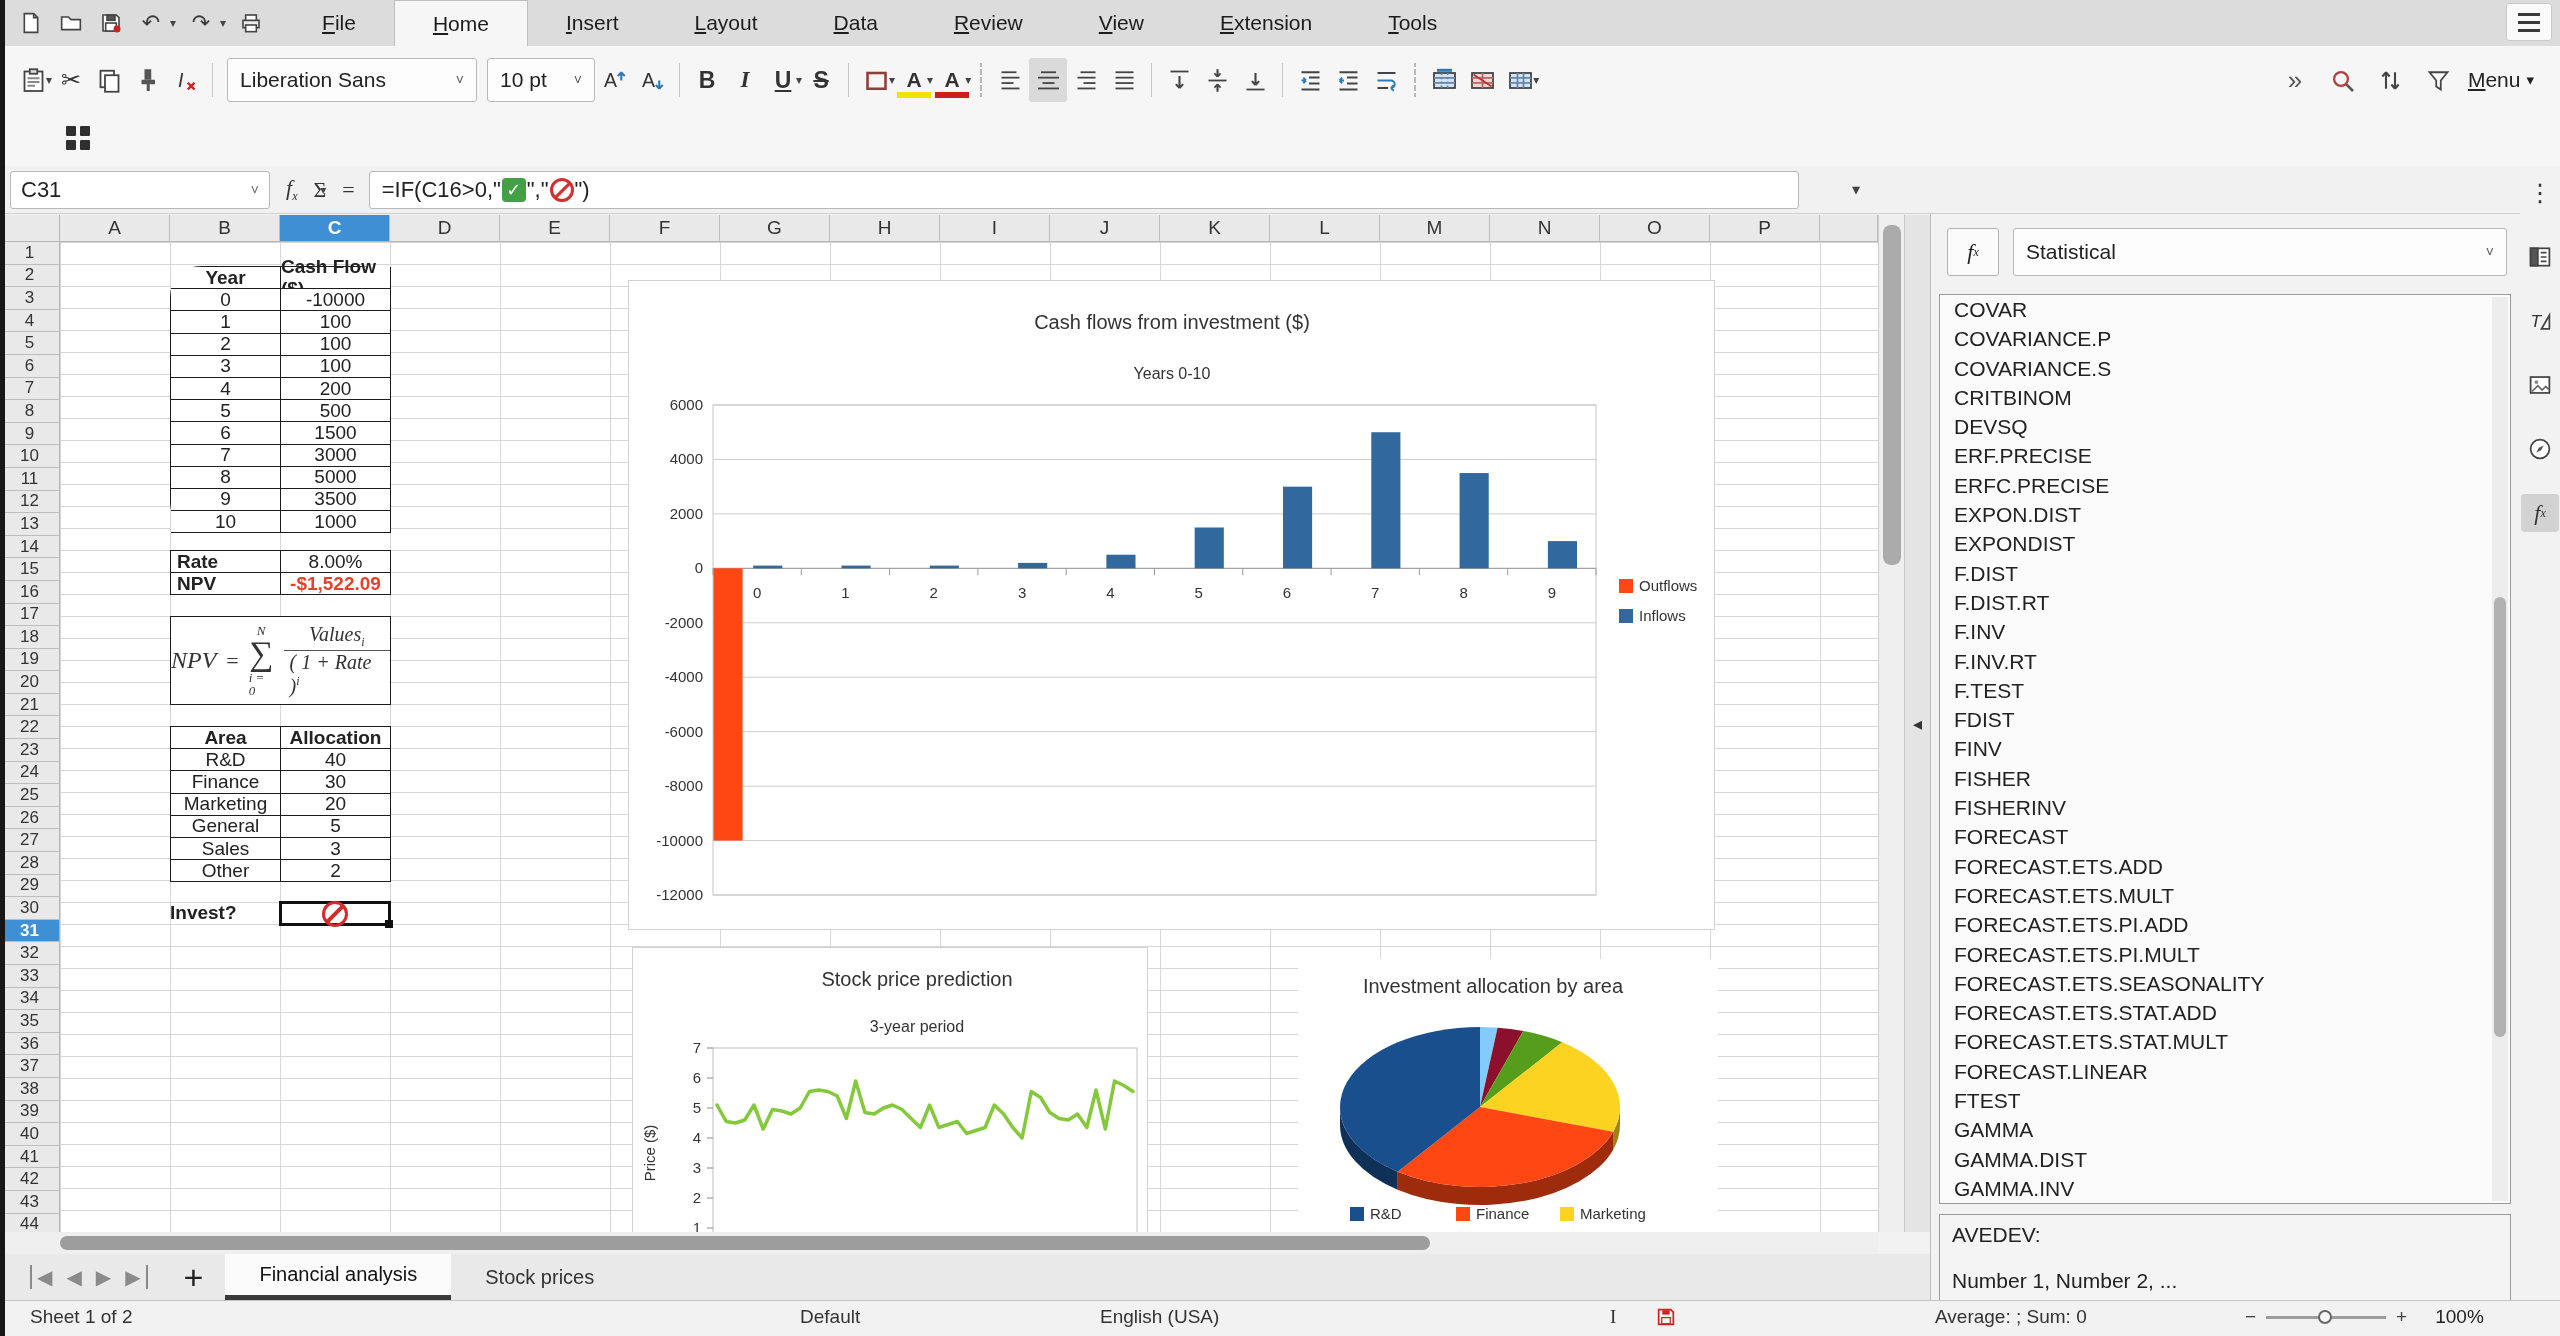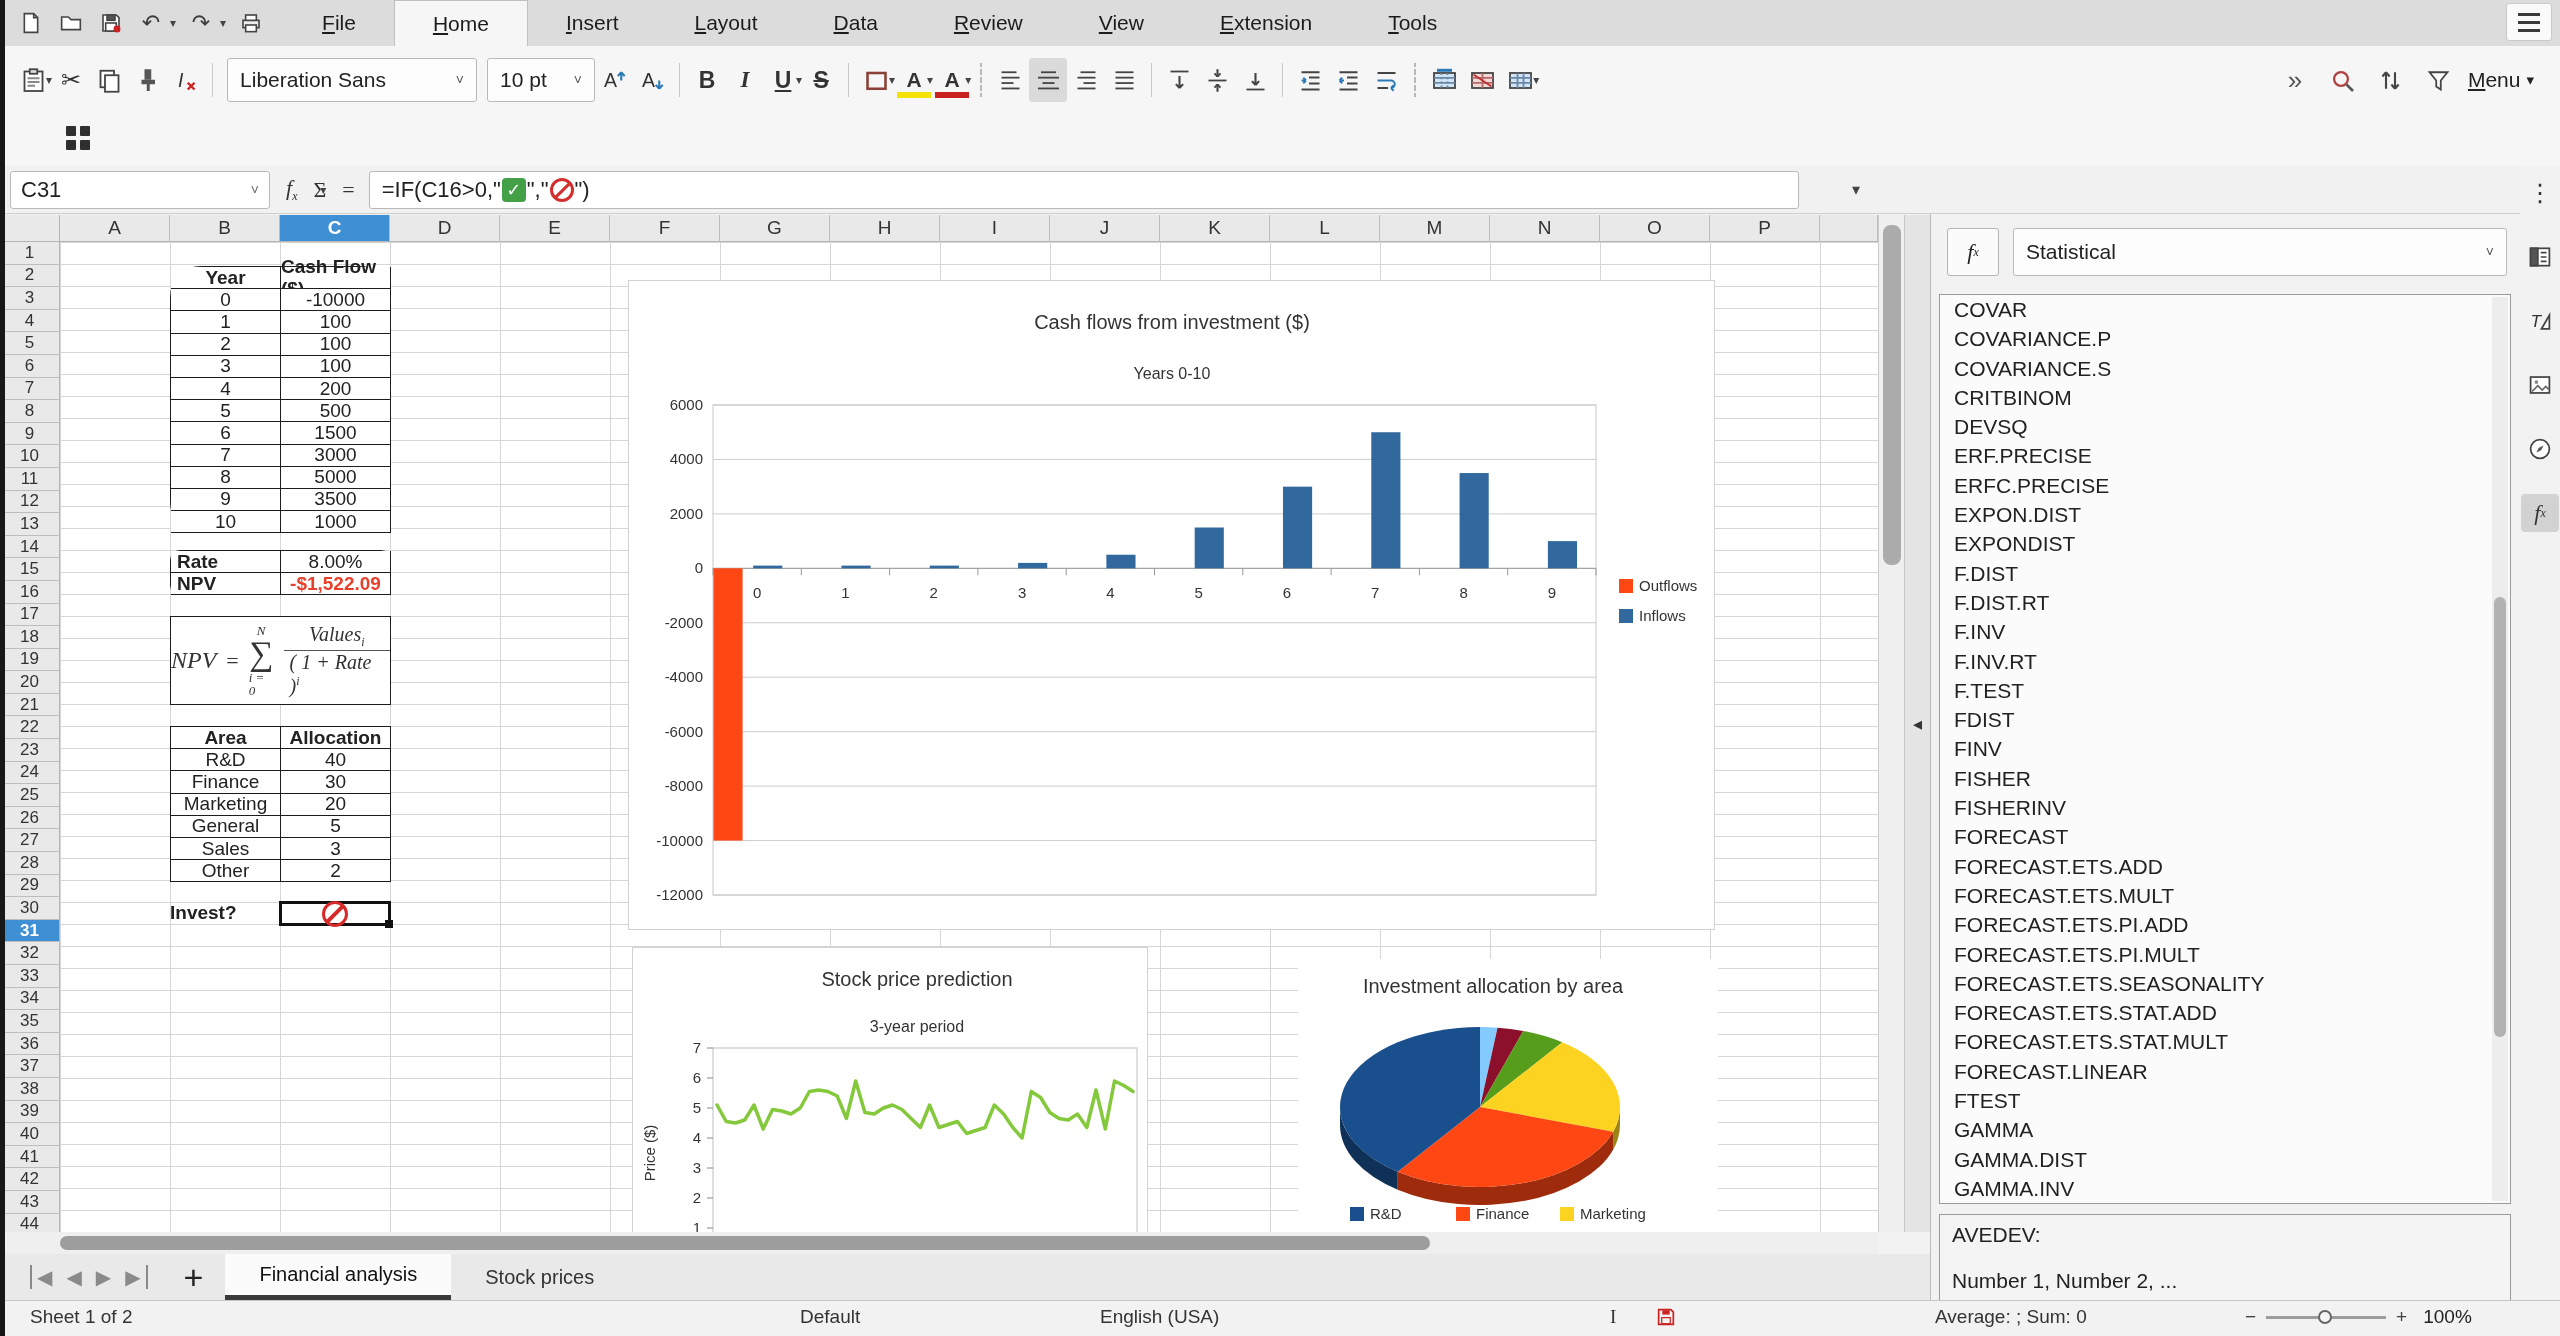--- a/index.html
+++ b/index.html
@@ -519,21 +519,21 @@
         <div class="cell " style="height: 22.2px;">1500</div>
         <div class="cell " style="height: 22.2px;">7</div>
         <div class="cell " style="height: 22.2px;">3000</div>
         <div class="cell " style="height: 22.2px;">8</div>
         <div class="cell " style="height: 22.2px;">5000</div>
         <div class="cell " style="height: 22.2px;">9</div>
         <div class="cell " style="height: 22.2px;">3500</div>
         <div class="cell " style="height: 22.2px;">10</div>
         <div class="cell " style="height: 22.2px;">1000</div>
       </div>
-    <div class="sheet-table" id="ratenpv-table" style="left:110px; top:308px;border-radius:10px;">
+    <div class="sheet-table" id="ratenpv-table" style="left:110px; top:308px;">
         <div class="cell lab" style="height: 22.2px;">Rate</div>
         <div class="cell " style="height: 22.2px;">8.00%</div>
         <div class="cell lab" style="height: 22.2px;">NPV</div>
         <div class="cell red" style="height: 22.2px;">-$1,522.09</div>
       </div>
     <div id="formula-box" style="left:110px; top:374px; width:221px; height:89px;">
       <span class="mi">NPV</span>
       <span style="font-size:22px">=</span>
       <span class="sigma">
         <span class="lim">N</span>
@@ -718,21 +718,21 @@
         <rect x="6" y="3.5" width="6" height="3.5" fill="#cc2222"></rect>
         <rect x="5.5" y="9.5" width="7" height="5" fill="none" stroke="#cc2222"></rect>
       </svg></span>
   <span class="sb" style="left:1935px">Average: ; Sum: 0</span>
   <div id="zoom-widget">
     <span>−</span>
     <div id="zoom-track">
         <div id="zoom-knob"></div>
       </div>
     <span>+</span>
-    <span style="margin-left:6px;color:#222">100%</span>
+    <span style="margin-left:18px;color:#222">100%</span>
   </div>
 </div>
 
 <div id="sidebar">
   <span id="sb-title">Functions</span>
   <span id="sb-close">×</span>
   <div id="fx-btn">f<sub>x</sub></div>
   <div class="combo" id="cat-combo">
     <span>Statistical</span>
     <span class="caret">˅</span>

